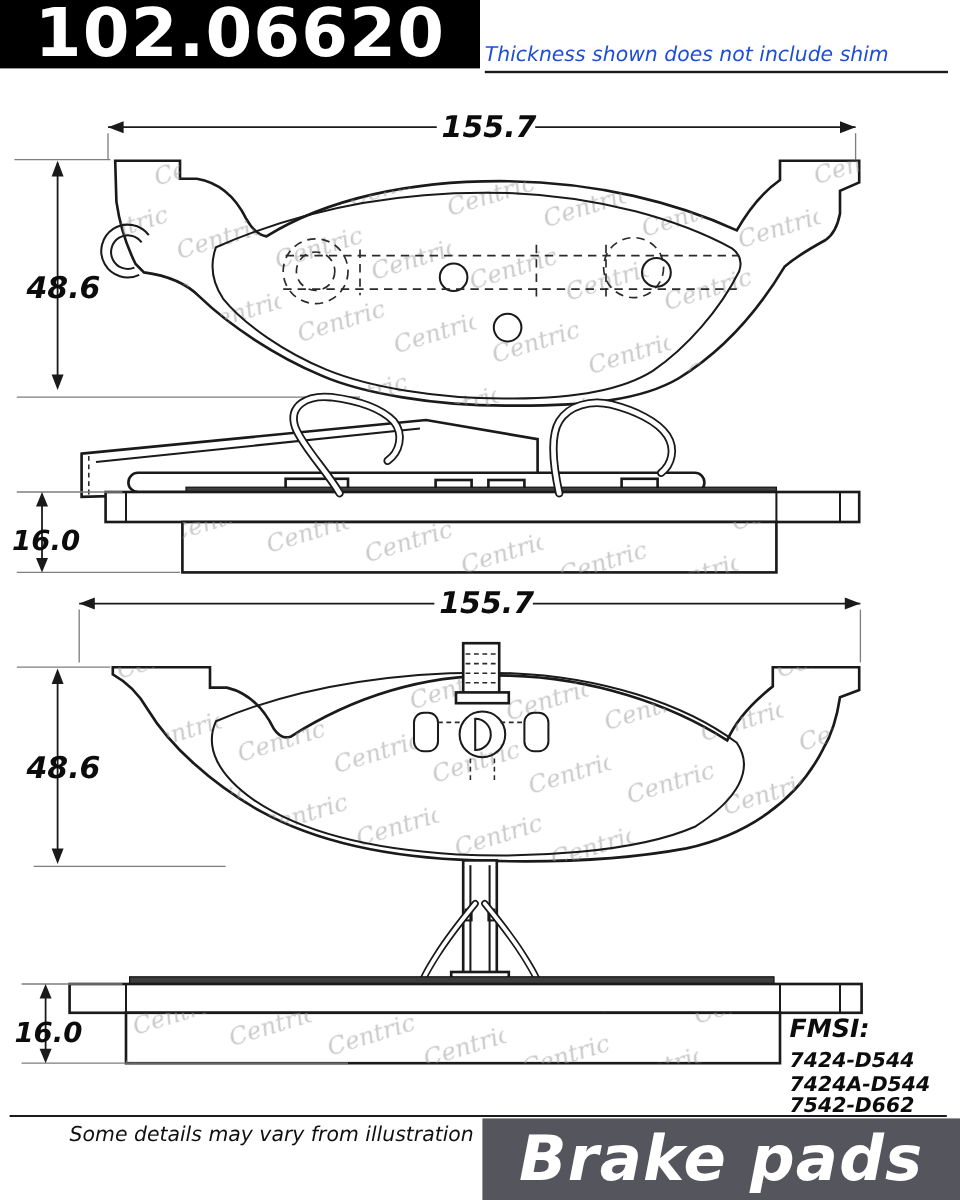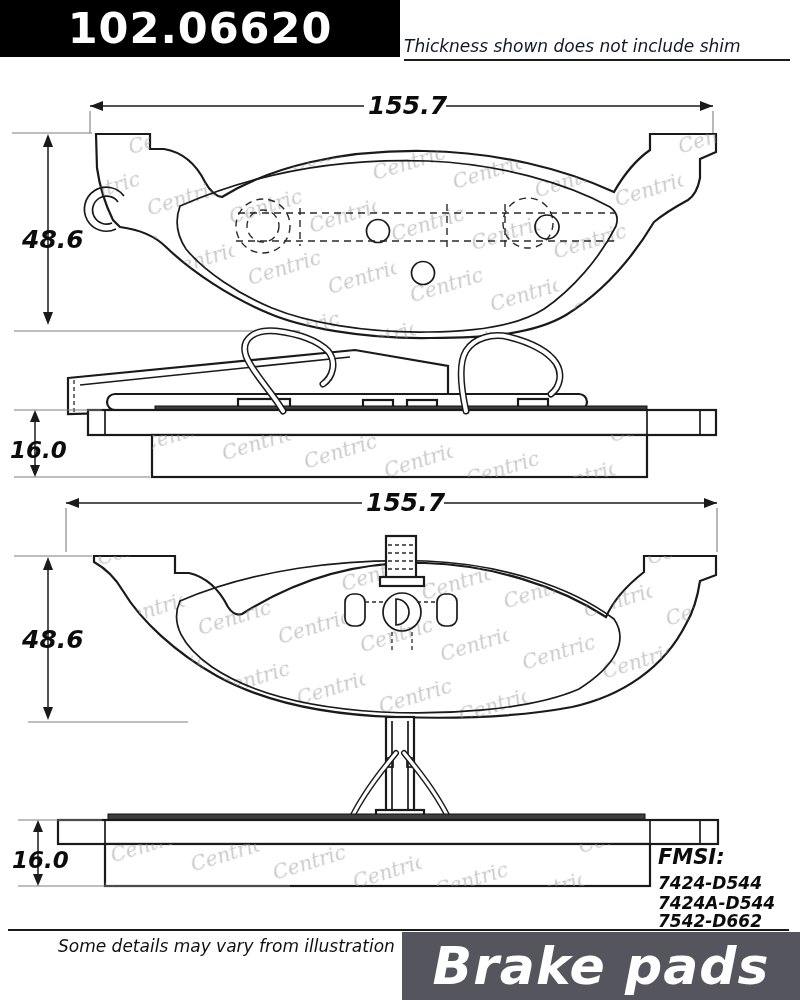--- a/index.html
+++ b/index.html
@@ -1,23 +1,23 @@
 <!DOCTYPE html>
 <html><head>
 <meta charset="utf-8">
 <style>
   html,body{margin:0;padding:0;background:#fff;}
   .page{position:relative;width:800px;height:1000px;background:#fff;overflow:hidden;
         font-family:"DejaVu Sans",sans-serif;}
   .part-plate{position:absolute;left:0;top:0;width:400px;height:57px;background:#000;
         display:flex;align-items:center;justify-content:center;}
-  .part-number{color:#fff;font-size:43px;font-weight:bold;letter-spacing:1px;line-height:1;}
+  .part-number{color:#fff;font-size:56px;font-weight:bold;letter-spacing:1px;line-height:1;}
   .thickness-note{position:absolute;left:404px;top:36px;width:386px;
         border-bottom:2px solid #1b1b1b;padding-bottom:3px;
-        font-style:italic;font-size:17px;color:#0f172a;}
+        font-style:italic;font-size:17px;color:#1d4ed8;}
   .footer-note{position:absolute;left:58px;top:936px;width:340px;
         font-style:italic;font-size:17px;color:#101010;}
   .product-banner{position:absolute;left:402px;top:932px;width:398px;height:68px;
         background:#55555d;display:flex;align-items:center;justify-content:center;}
   .product-banner span{color:#fff;font-style:italic;font-weight:bold;font-size:52px;
         letter-spacing:1px;line-height:1;}
   svg.diagram{position:absolute;left:0;top:0;}
   .part{fill:#ffffff;stroke:#1a1a1a;stroke-width:2.2;}
   .part-thin{fill:none;stroke:#1a1a1a;stroke-width:1.7;}
   .fillwm{stroke:none;}

